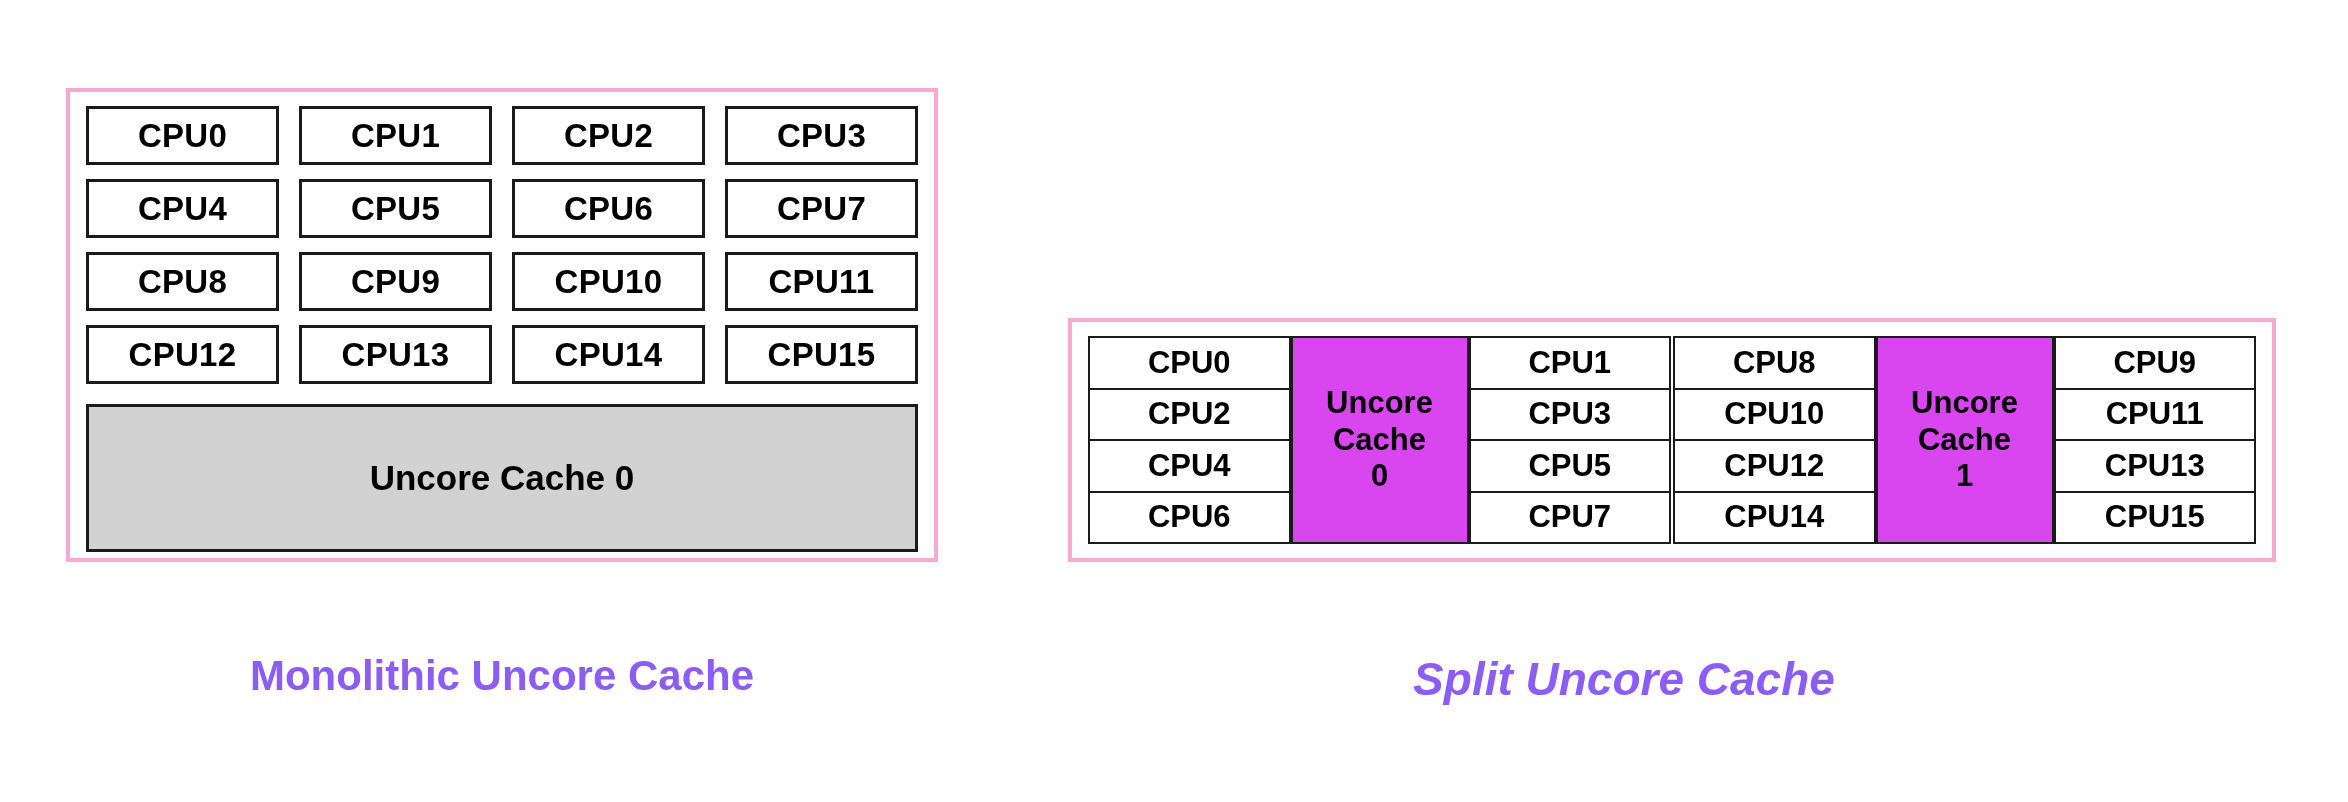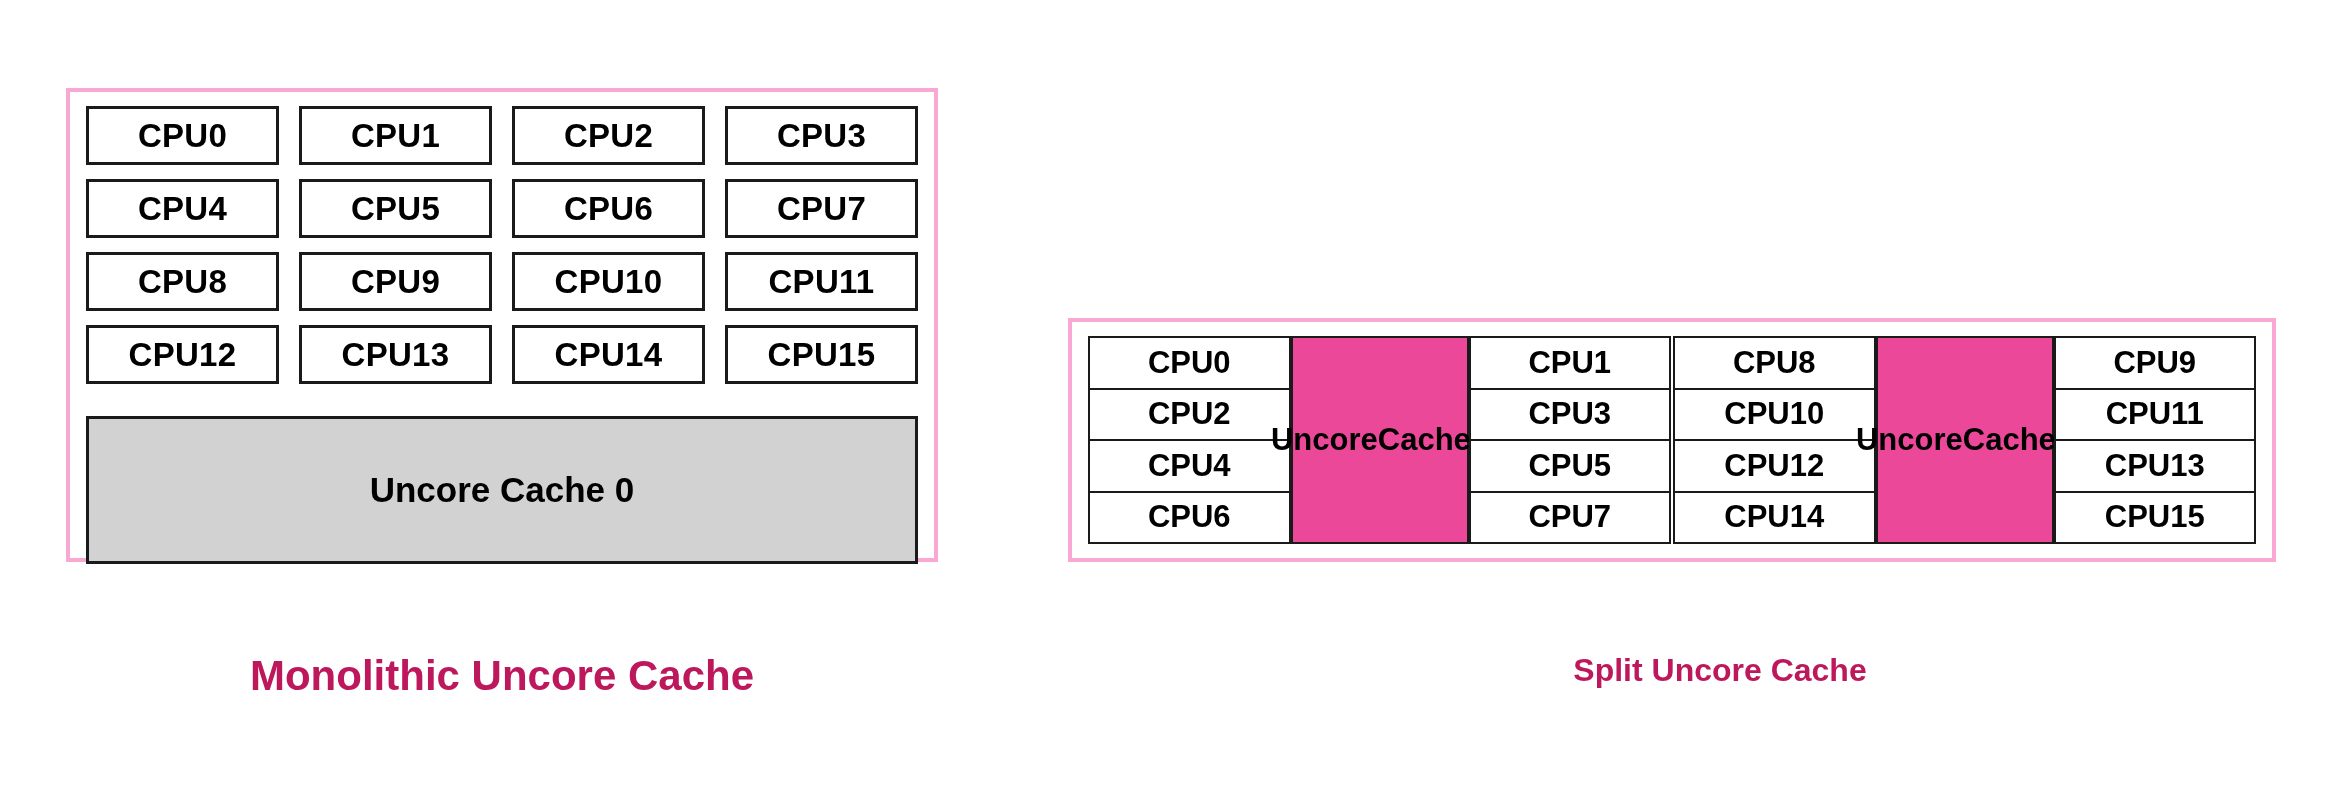--- a/index.html
+++ b/index.html
@@ -19,21 +19,21 @@
   .panel {
     position: absolute;
     box-sizing: border-box;
     background: #ffffff;
     border: 4px solid #f9a8d4;
   }
   .caption {
     position: absolute;
     text-align: center;
     font-weight: bold;
-    color: #be185d;
+    color: #8b5cf6;
     white-space: nowrap;
   }
 
   
   #monolithic-panel {
     left: 66px;
     top: 88px;
     width: 872px;
     height: 474px;
     padding: 14px 16px 16px 16px;
@@ -53,21 +53,21 @@
     display: flex;
     align-items: center;
     justify-content: center;
     font-size: 33px;
     font-weight: bold;
     letter-spacing: 0.3px;
     color: #000000;
   }
   #monolithic-uncore-cache {
     box-sizing: border-box;
-    margin-top: 32px;
+    margin-top: 20px;
     height: 148px;
     border: 3px solid #1a1a1a;
     background: #d2d2d2;
     display: flex;
     align-items: center;
     justify-content: center;
     font-size: 35px;
     font-weight: bold;
     color: #000000;
   }
@@ -107,43 +107,45 @@
     font-size: 31px;
     font-weight: bold;
     color: #000000;
   }
   .split-cpu-cell:first-child { margin-top: 0; }
 
   .split-uncore-cache {
     box-sizing: border-box;
     width: 178px;
     border: 2px solid #1a1a1a;
-    background: #ec4899;
-    display: flex;
+    background: #d946ef;
+    display: flex;
+    flex-direction: column;
     align-items: center;
     justify-content: center;
     line-height: 1.18;
     font-size: 31px;
     font-weight: bold;
     color: #000000;
   }
   .split-uncore-cache .line { display: block; }
 
   
   #monolithic-caption {
     left: 66px;
     top: 652px;
     width: 872px;
     font-size: 42px;
   }
   #split-caption {
-    left: 1116px;
+    left: 1020px;
     top: 652px;
     width: 1208px;
-    font-size: 32px;
+    font-size: 46px;
+    font-style: italic;
   }
 </style>
 </head>
 <body>
 
 <div class="panel" id="monolithic-panel">
 
   <div id="monolithic-cpu-grid">
     <div class="mono-cpu-cell">CPU0</div>
     <div class="mono-cpu-cell">CPU1</div>

